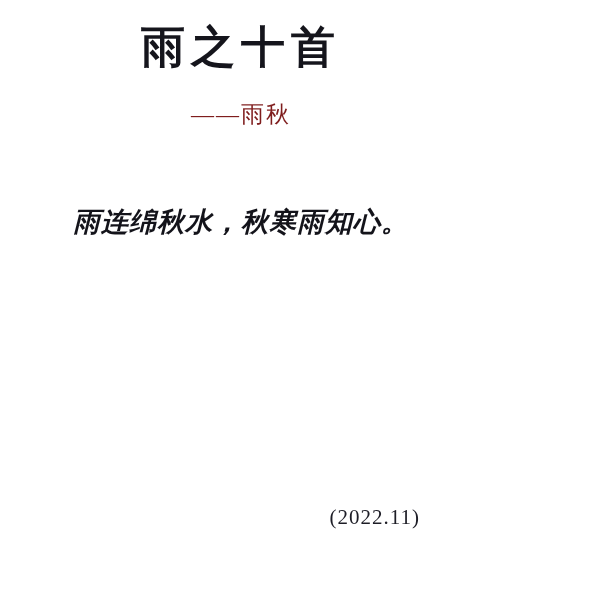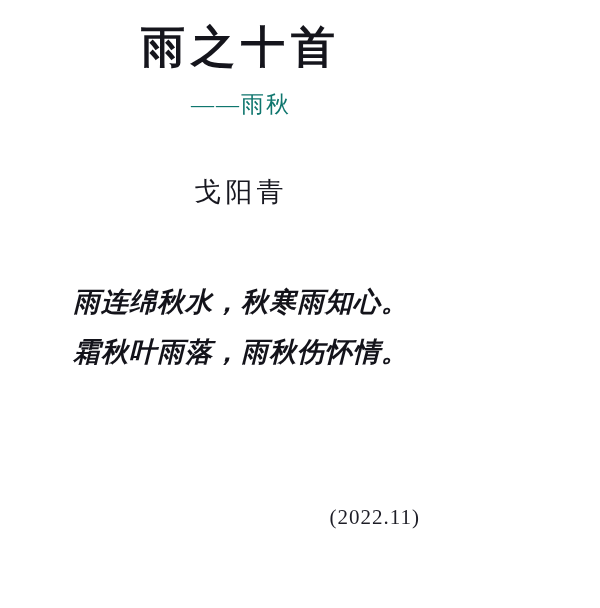--- a/index.html
+++ b/index.html
@@ -26,25 +26,25 @@
   .title {
     margin-top: 22px;
     font-size: 44px;
     font-weight: bold;
     letter-spacing: 6px;
     text-align: center;
     color: #15151c;
     line-height: 1.2;
   }
   .subtitle {
-    margin-top: 14px;
+    margin-top: 24px;
     font-size: 23px;
     letter-spacing: 2px;
     text-align: right;
-    color: #0f766e;
+    color: #7f1d1d;
   }
   .author {
     margin-top: 54px;
     font-size: 27px;
     letter-spacing: 4px;
     text-align: center;
     color: #181820;
   }
   .poem {
     margin-top: 68px;
@@ -70,22 +70,20 @@
 </style>
 </head>
 <body>
 
 <div class="page">
 
   <div class="title">雨之十首</div>
 
   <div class="subtitle">——雨秋</div>
 
-  <div class="author">戈阳青</div>
 
   <div class="poem">
     <div class="poem-line">雨连绵秋水，秋寒雨知心。</div>
-    <div class="poem-line">霜秋叶雨落，雨秋伤怀情。</div>
   </div>
 
   <div class="date">(2022.11)</div>
 
 </div>
 
 </body></html>

